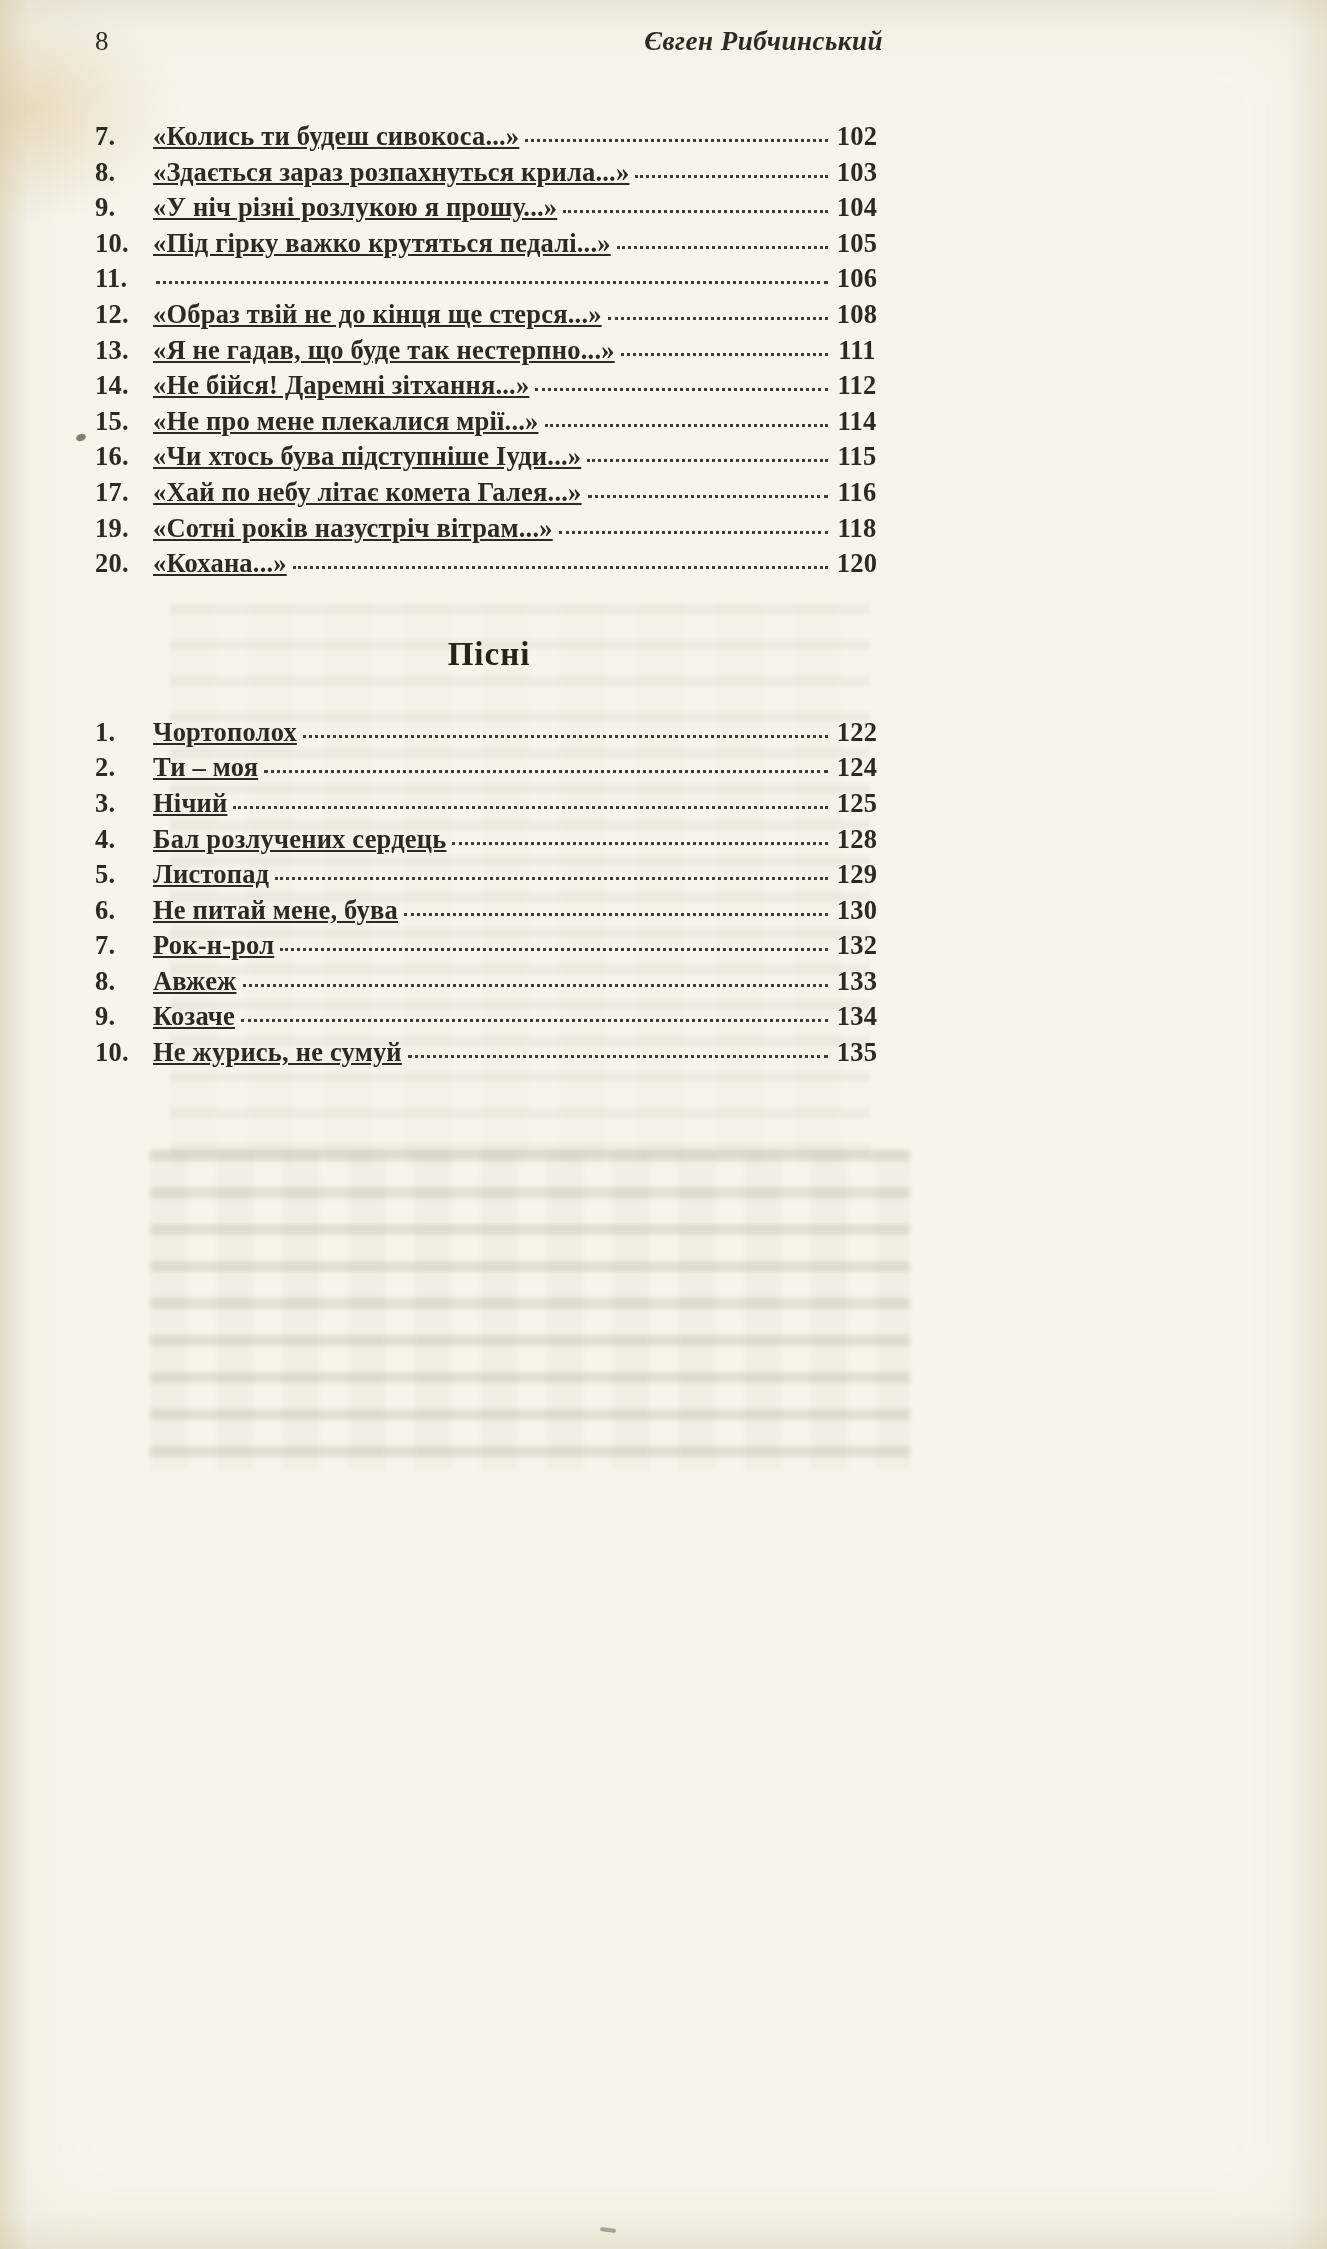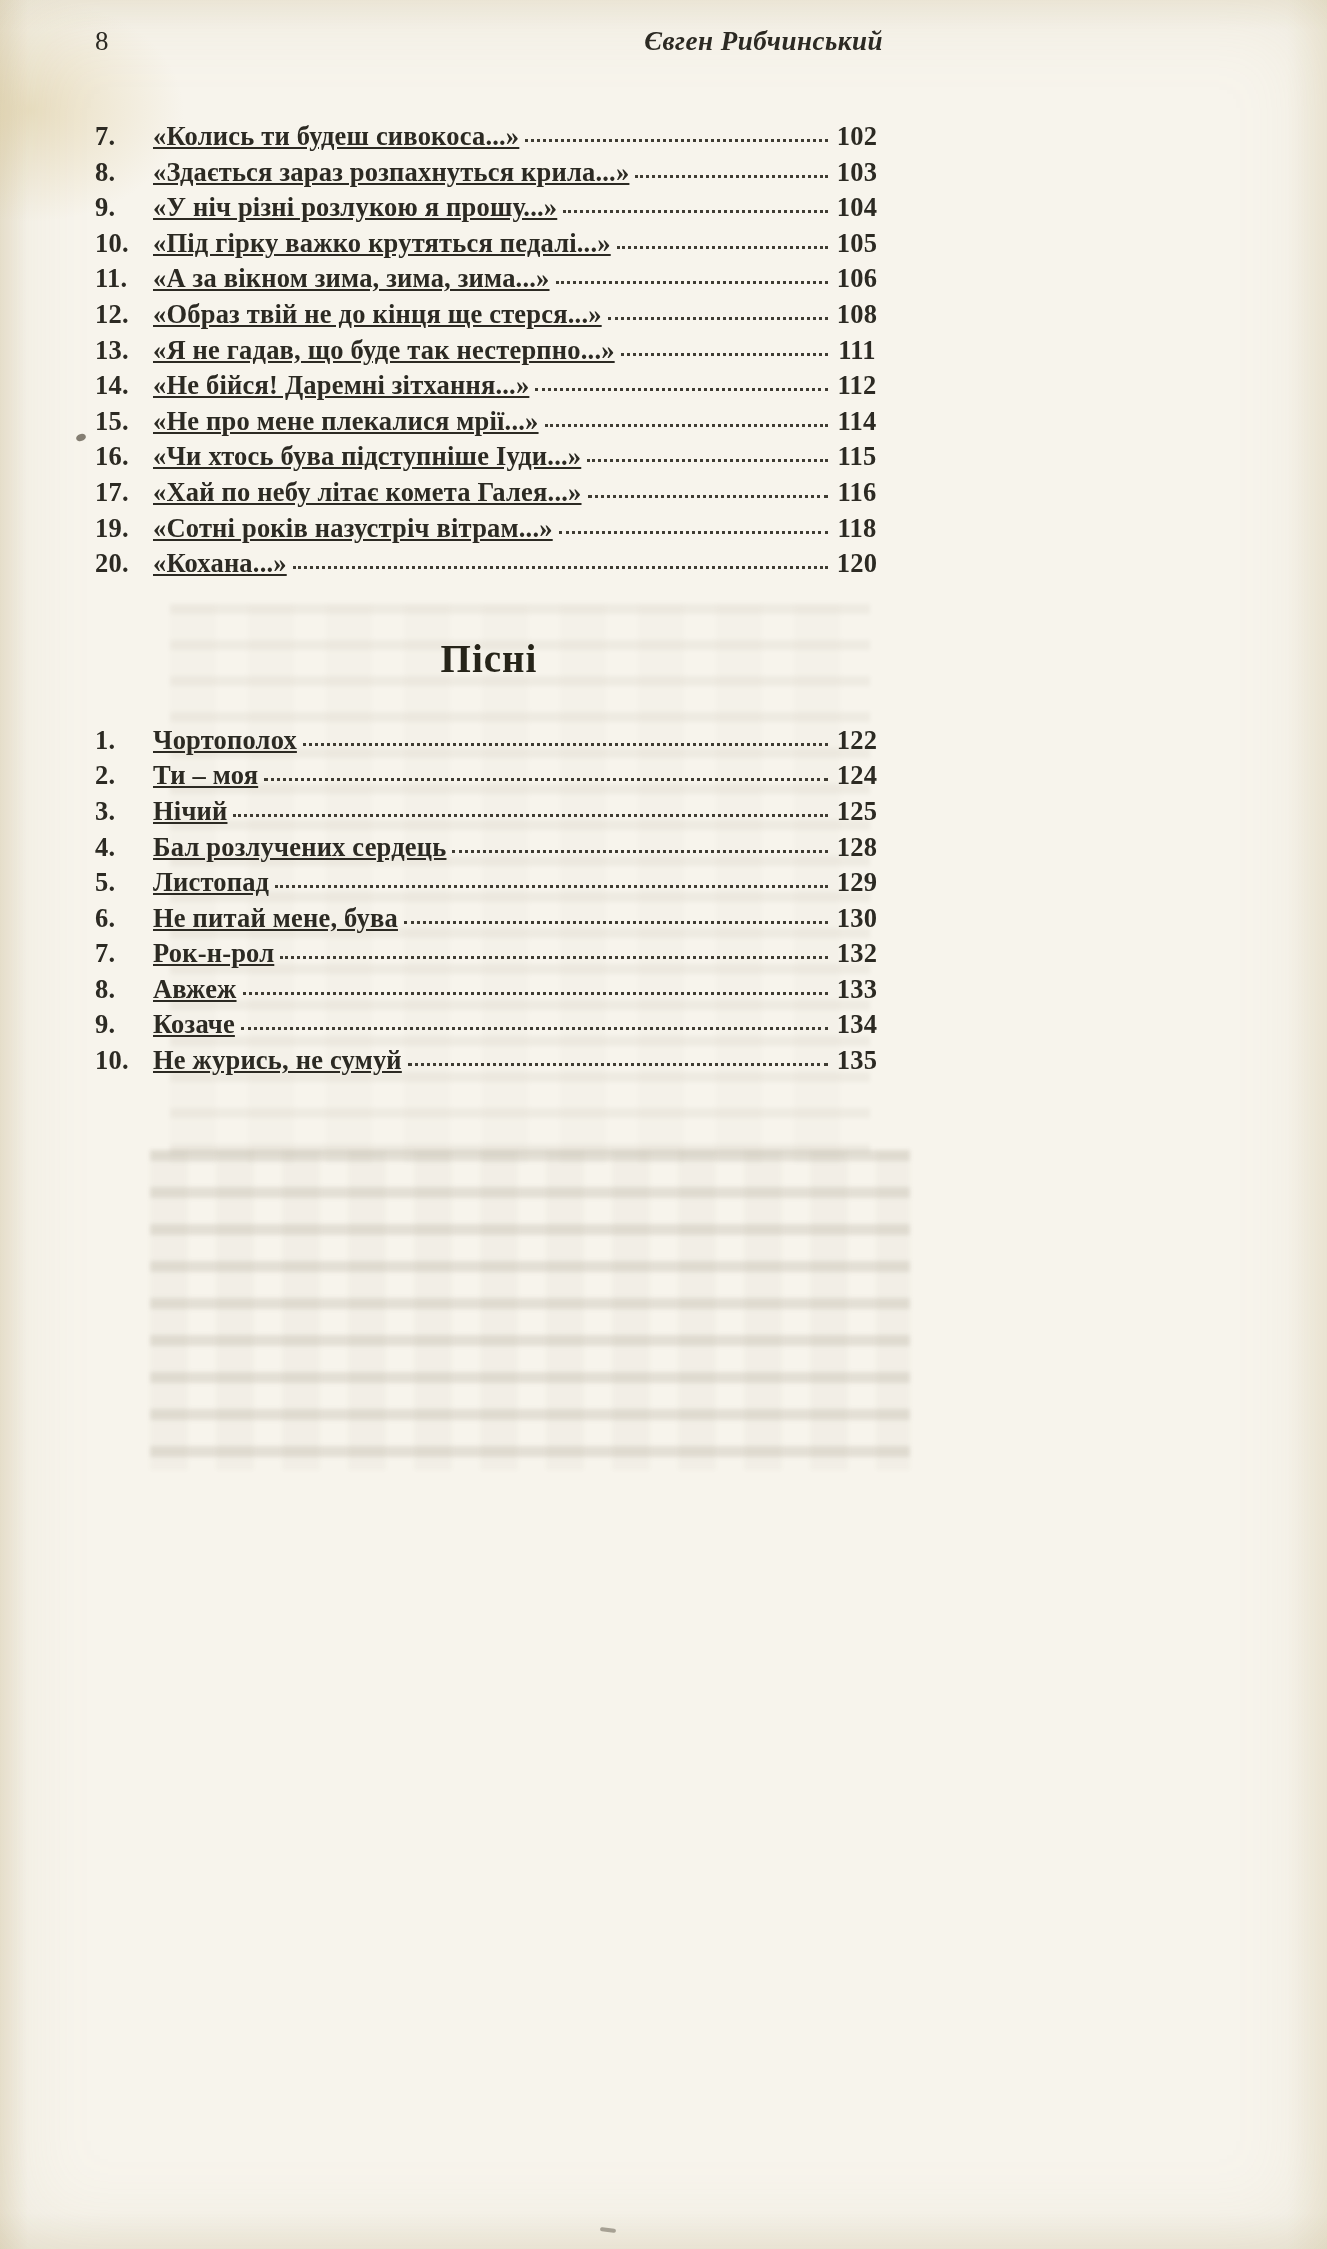--- a/index.html
+++ b/index.html
@@ -67,21 +67,21 @@
   .dots{
     flex:1 1 0;min-width:0;height:0;
     border-bottom:3px dotted #3f3c33;
     margin:0 3px;
     transform:translateY(-3px);
   }
   .pg{flex:none;min-width:52px;text-align:center;}
   .section{
     margin:54px 0 42px 0;
     text-align:center;
-    font-size:39px;font-weight:700;letter-spacing:1px;
+    font-size:33px;font-weight:700;letter-spacing:1px;
     color:#262419;
   }
 </style>
 </head>
 <body>
 
 <div class="page">
 
   <div class="bleed bleed-a"></div>
   <div class="bleed bleed-b"></div>
@@ -120,21 +120,20 @@
 
         <div class="row">
           <span class="num">10.</span>
           <span class="title">«Під гірку важко крутяться педалі...»</span>
           <span class="dots"></span>
           <span class="pg">105</span>
         </div>
 
         <div class="row">
           <span class="num">11.</span>
-          <span class="title">«А за вікном зима, зима, зима...»</span>
           <span class="dots"></span>
           <span class="pg">106</span>
         </div>
 
         <div class="row">
           <span class="num">12.</span>
           <span class="title">«Образ твій не до кінця ще стерся...»</span>
           <span class="dots"></span>
           <span class="pg">108</span>
         </div>

